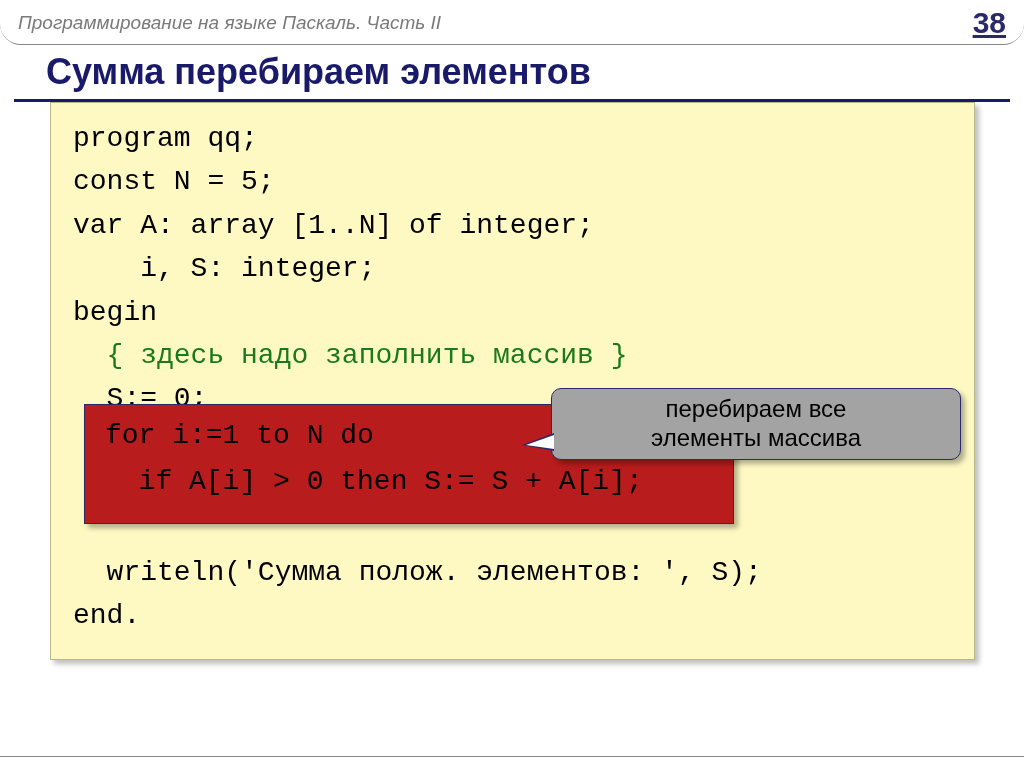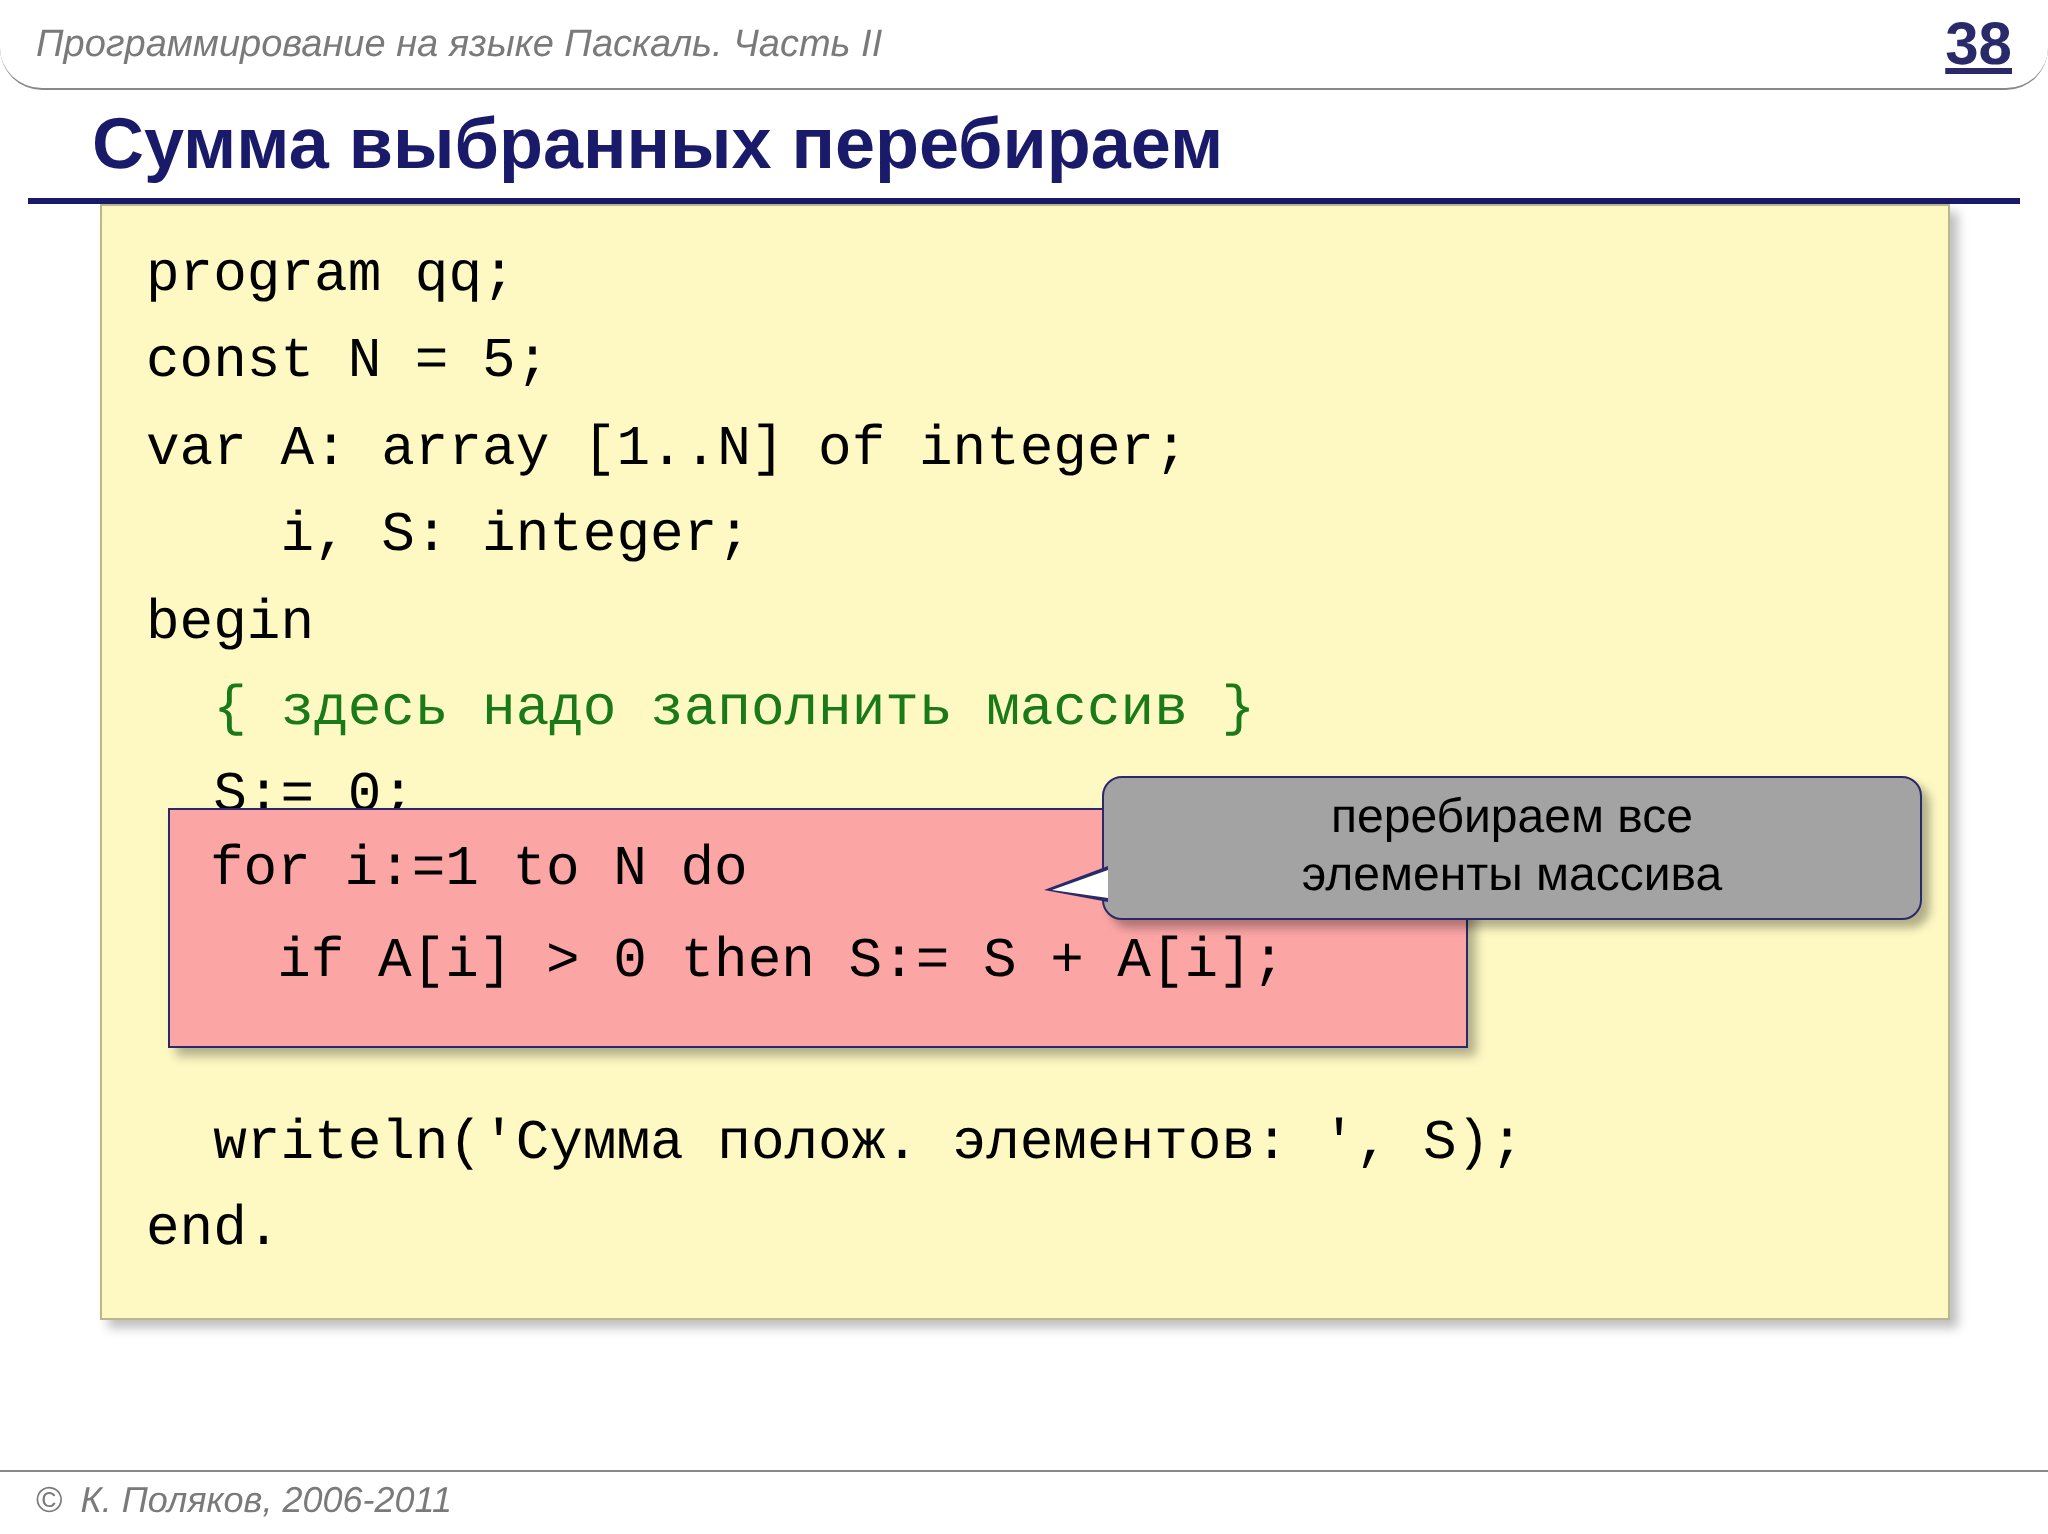--- a/index.html
+++ b/index.html
@@ -54,21 +54,21 @@
     line-height: 1.55;
     white-space: pre;
   }
   .code-comment { color: #1a7a1a; }
   .highlight-box {
     position: absolute;
     left: 84px;
     top: 404px;
     width: 650px;
     height: 120px;
-    background: #fca5a5;
+    background: #b91c1c;
     border: 1.5px solid #2a2a6a;
     box-shadow: 4px 4px 5px rgba(0,0,0,0.30);
     padding: 8px 20px;
     font-family: "Courier New", monospace;
     font-size: 28px;
     color: #000;
     line-height: 1.65;
     white-space: pre;
   }
   .callout {
@@ -128,21 +128,21 @@
   .copy-sym { font-style: normal; margin-right: 4px; }
 </style>
 </head>
 <body>
 
 <div class="header">
   <span class="header-title">Программирование на языке Паскаль. Часть II</span>
   <span class="page-number">38</span>
 </div>
 
-<div class="slide-title">Сумма выбранных перебираем</div>
+<div class="slide-title">Сумма перебираем элементов</div>
 
 <div class="code-block"><span>program qq;</span>
 <span>const N = 5;</span>
 <span>var A: array [1..N] of integer;</span>
 <span>    i, S: integer;</span>
 <span>begin</span>
 <span class="code-comment">  { здесь надо заполнить массив }</span>
 <span>  S:= 0;</span>
 
 
@@ -154,16 +154,13 @@
 <span>  if A[i] &gt; 0 then S:= S + A[i];</span></div>
 
 <div class="callout-tail-border"></div>
 <div class="callout-tail"></div>
 <div class="callout">
   <span style="white-space:pre-line;">перебираем все
 элементы массива</span>
 </div>
 
 <div class="footer">
-  <span>
-    <span class="copy-sym">©</span><span> К. Поляков, 2006-2011</span>
-  </span>
 </div>
 
 </body></html>

